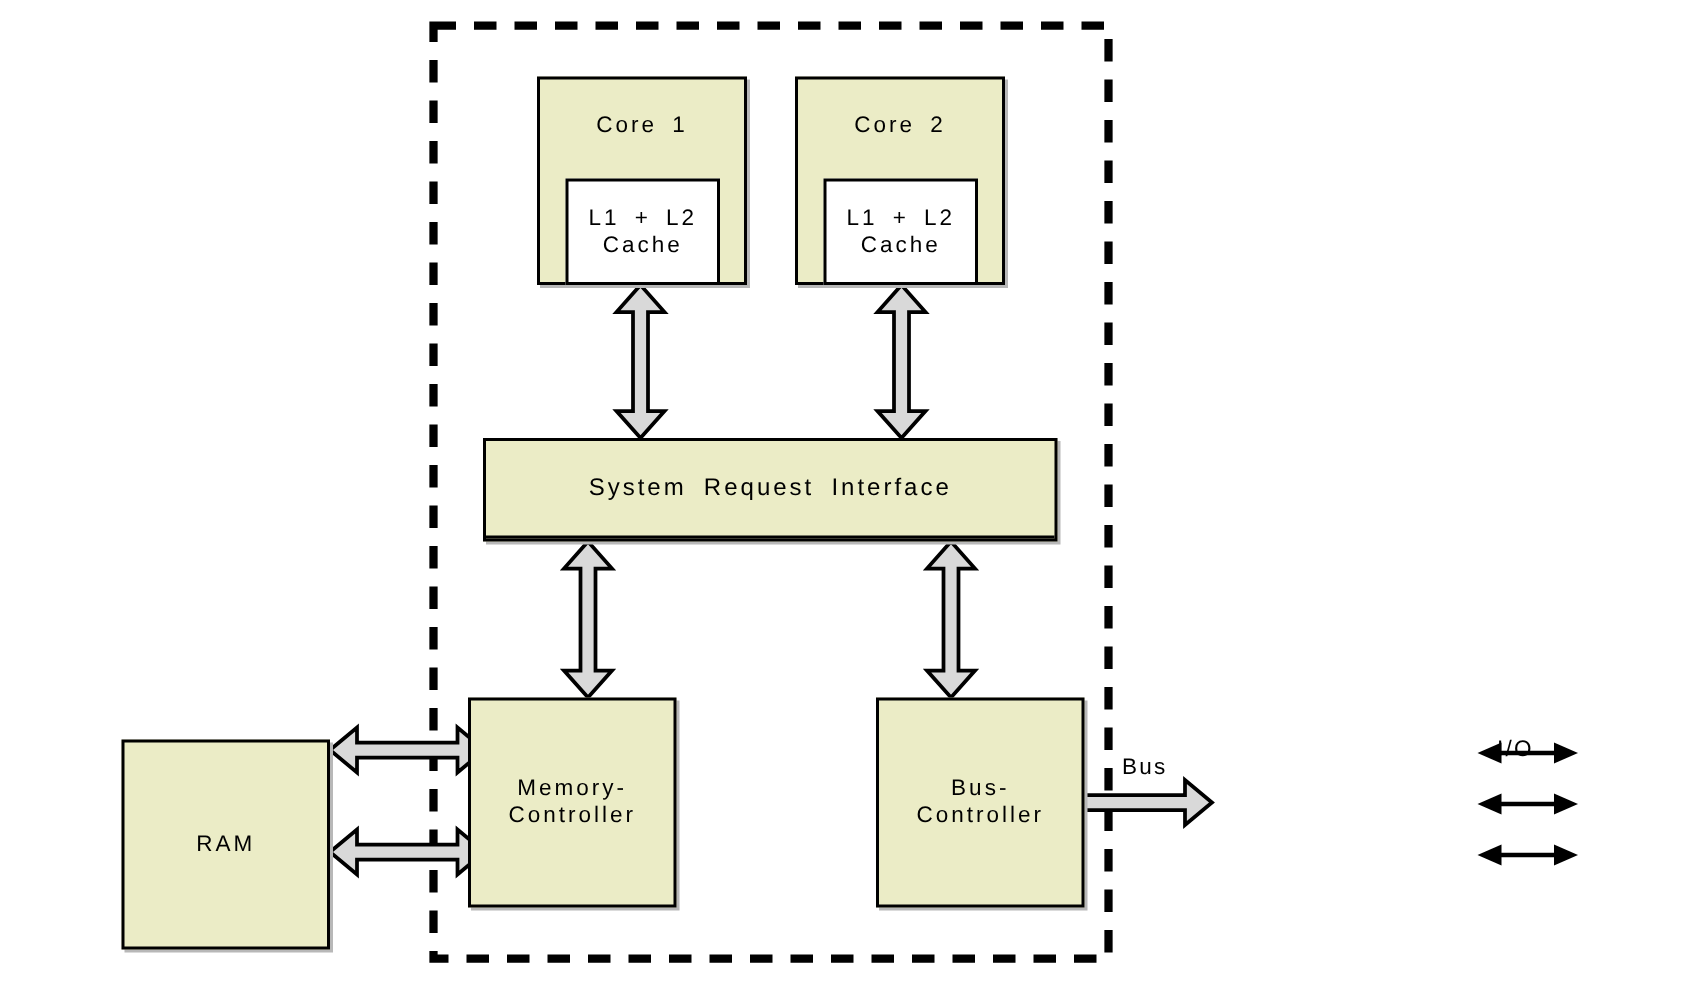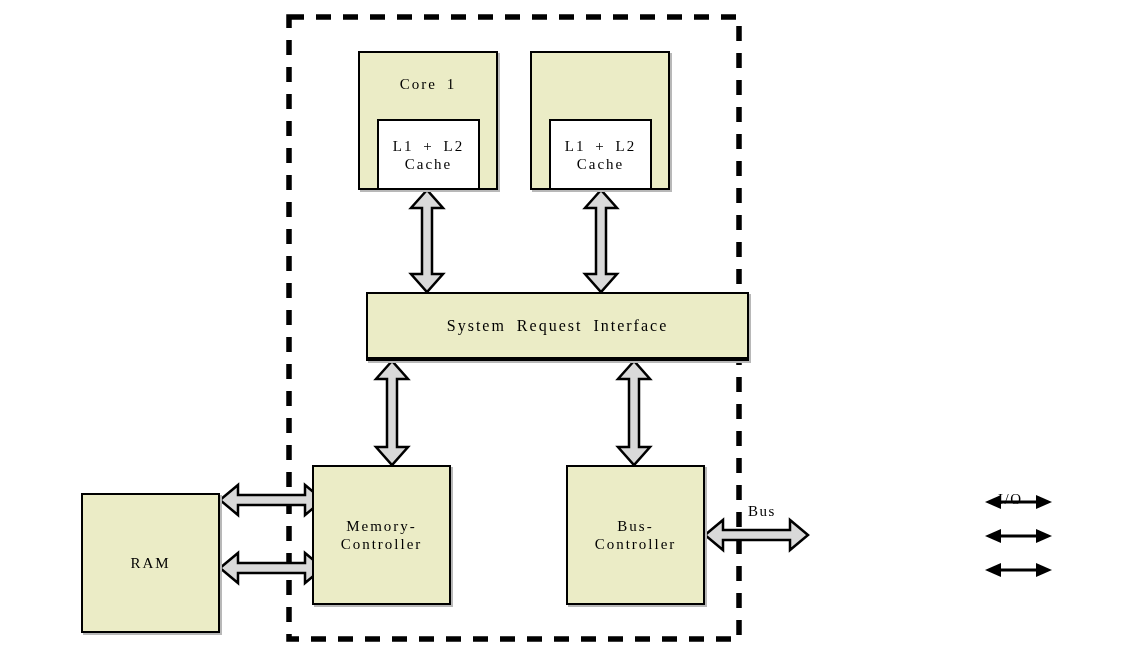--- a/index.html
+++ b/index.html
@@ -5,21 +5,21 @@
   html, body {
     margin: 0;
     padding: 0;
     background: #ffffff;
   }
   .stage {
     position: relative;
     width: 1126px;
     height: 668px;
     background: #ffffff;
-    font-family: Liberation Serif, serif;
+    font-family: Liberation Sans, sans-serif;
     color: #000000;
     overflow: hidden;
   }
   .layer {
     position: absolute;
     left: 0;
     top: 0;
     width: 1126px;
     height: 668px;
   }
@@ -52,21 +52,20 @@
     border: 2px solid var(--line, #000000);
     display: flex;
     flex-direction: column;
     justify-content: center;
     align-items: center;
     line-height: 1.6;
   }
   .barbox {
     display: flex;
     flex-direction: column;
-    margin-left: 44px;
   }
   .bar-row {
     display: flex;
     align-items: center;
     justify-content: center;
     font-size: 16px;
     letter-spacing: 2px;
     word-spacing: 5px;
     flex: 1;
   }
@@ -144,20 +143,21 @@
 
   <div class="box" style="left:358px; top:51px; width:140px; height:139px;">
     <div class="label core-label">Core 1</div>
     <div class="cache">
       <div class="label">L1 + L2</div>
       <div class="label">Cache</div>
     </div>
   </div>
 
   <div class="box" style="left:530px; top:51px; width:140px; height:139px;">
+    <div class="label core-label">Core 2</div>
     <div class="cache">
       <div class="label">L1 + L2</div>
       <div class="label">Cache</div>
     </div>
   </div>
 
   <div class="box barbox" style="left:322px; top:292px; width:383px; height:69px;">
     <div class="bar-row first">
       <span>System Request Interface</span>
     </div>
@@ -167,21 +167,21 @@
     <div class="ctr label">RAM</div>
   </div>
 
   <div class="box" style="left:312px; top:465px; width:139px; height:140px;">
     <div class="ctr">
       <div class="label">Memory-</div>
       <div class="label">Controller</div>
     </div>
   </div>
 
-  <div class="box" style="left:566px; top:465px; width:139px; height:140px;">
+  <div class="box" style="left:584px; top:465px; width:139px; height:140px;">
     <div class="ctr">
       <div class="label">Bus-</div>
       <div class="label">Controller</div>
     </div>
   </div>
 
 
   <div class="float-label" style="left:748px; top:503px;text-align:right;">Bus</div>
 
   <div class="float-label" style="left:998px; top:491px;">I/O</div>

